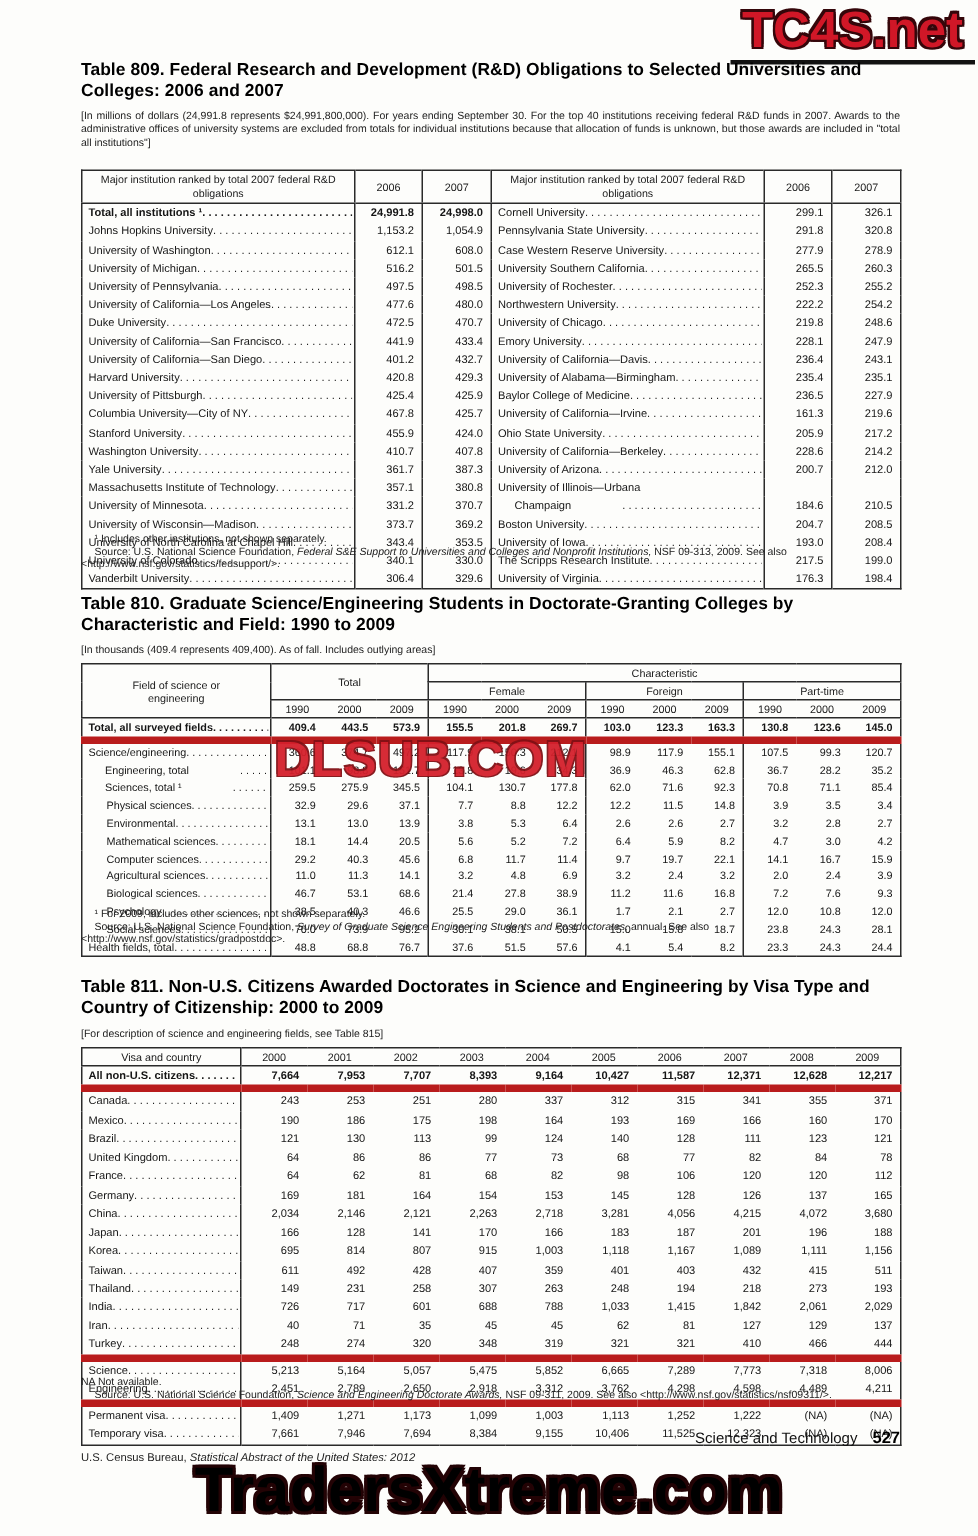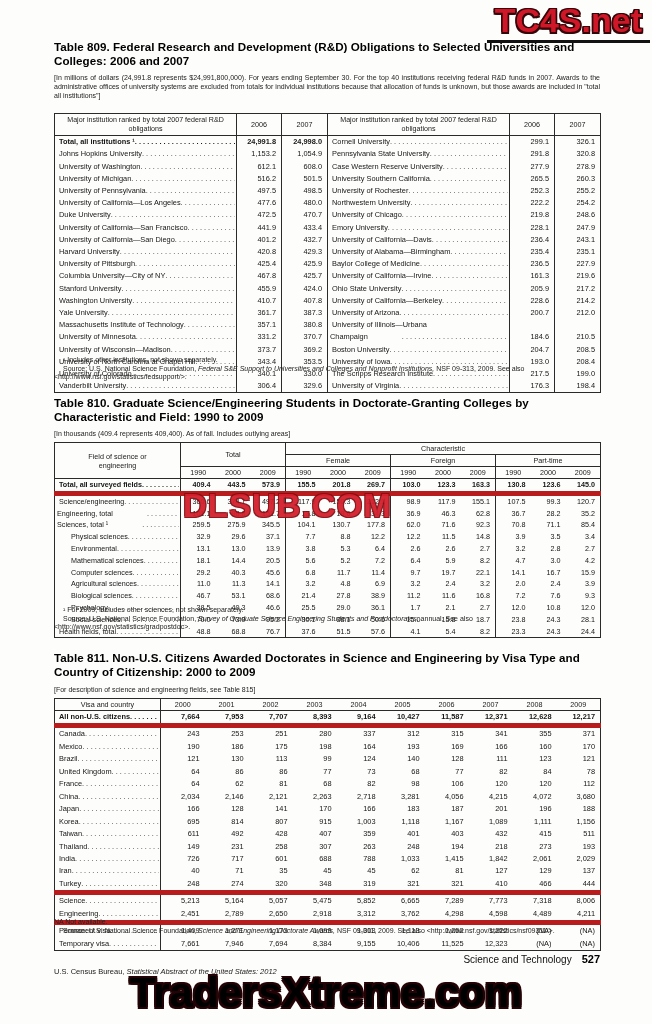--- a/index.html
+++ b/index.html
@@ -15,21 +15,21 @@
   .srcp i{font-style:italic;}
 
   table.tbl{border-collapse:collapse;table-layout:fixed;width:546px;border:1px solid #2a2a2a;background:#fdfdfb;}
   .tbl th{font-weight:normal;font-size:7.2px;line-height:9px;text-align:center;vertical-align:middle;
           padding:1px 2px;border-bottom:1px solid #2a2a2a;color:#1a1a1a;}
   .tbl td{vertical-align:bottom;color:#151515;}
   .gb{border-left:1px solid #2a2a2a;}
   td.nu{text-align:right;padding-right:5px;white-space:nowrap;}
   td.nmtd{overflow:hidden;}
   .nm{display:flex;white-space:nowrap;overflow:hidden;padding-left:3px;align-items:baseline;}
-  .nm.ind1{padding-left:1px;gap:34px;}
+  .nm.ind1{padding-left:14px;gap:34px;}
   .nm.ind2{padding-left:15px;}
   .nt{flex:0 0 auto;}
   .dots{flex:1 1 auto;overflow:hidden;color:#1a1a1a;}
   .dots::after{content:" . . . . . . . . . . . . . . . . . . . . . . . . . . . . . . . . . . . . . . . . . . . . . . . . . . . . . . . . . . . . . . . . . .";}
   .bold{font-weight:bold;}
   tr.sep td{border-top:5px solid #b91c1c;}
 
   .t809 td{font-size:7.4px;line-height:10.2px;}
   .t809 th.hname{font-size:7.1px;line-height:8.6px;padding:2px 10px;margin-left:31px;}
   .t810 td{font-size:7.2px;line-height:9.8px;}
@@ -922,20 +922,38 @@
         <td class="nu">82</td>
         <td class="nu">98</td>
         <td class="nu">106</td>
         <td class="nu">120</td>
         <td class="nu">120</td>
         <td class="nu">112</td>
       </tr>
       <tr>
         <td class="nmtd">
           <div class="nm">
+            <span class="nt">Germany</span>
+            <span class="dots"></span>
+          </div>
+        </td>
+        <td class="nu gb">169</td>
+        <td class="nu">181</td>
+        <td class="nu">164</td>
+        <td class="nu">154</td>
+        <td class="nu">153</td>
+        <td class="nu">145</td>
+        <td class="nu">128</td>
+        <td class="nu">126</td>
+        <td class="nu">137</td>
+        <td class="nu">165</td>
+      </tr>
+      <tr>
+        <td class="nmtd">
+          <div class="nm">
             <span class="nt">China</span>
             <span class="dots"></span>
           </div>
         </td>
         <td class="nu gb">2,034</td>
         <td class="nu">2,146</td>
         <td class="nu">2,121</td>
         <td class="nu">2,263</td>
         <td class="nu">2,718</td>
         <td class="nu">3,281</td>

